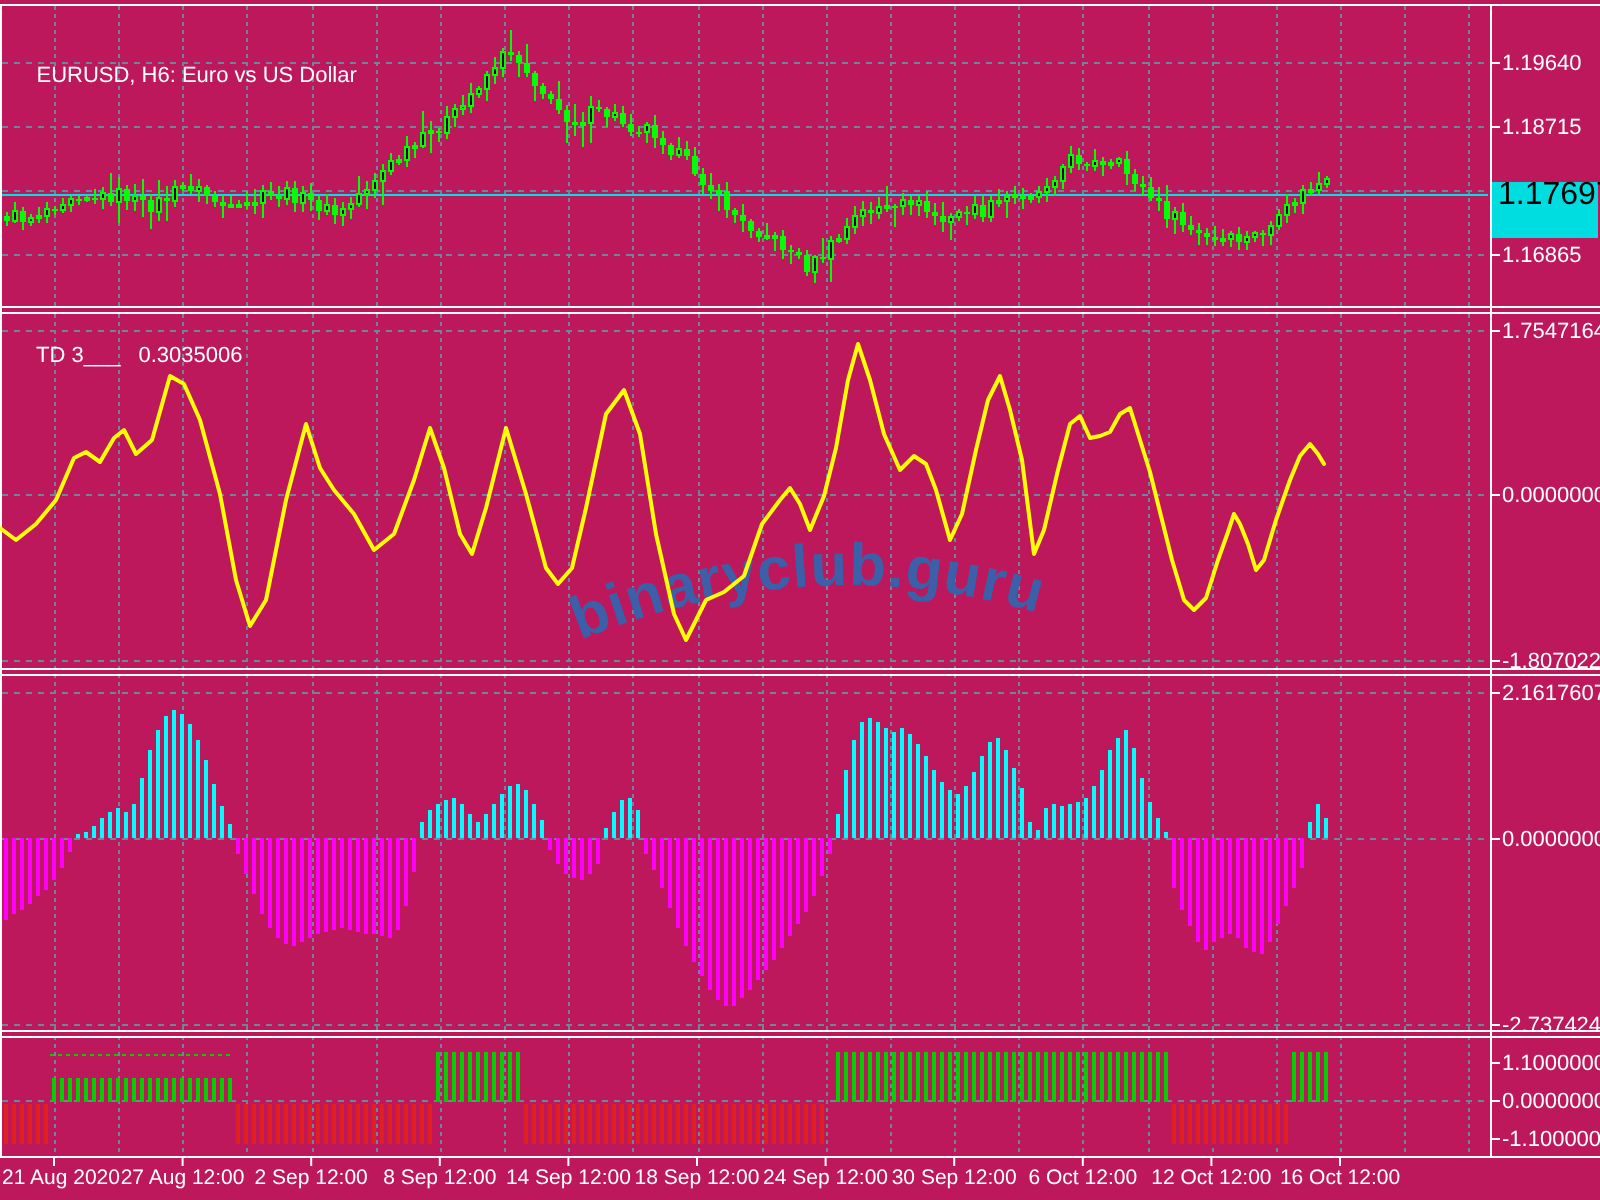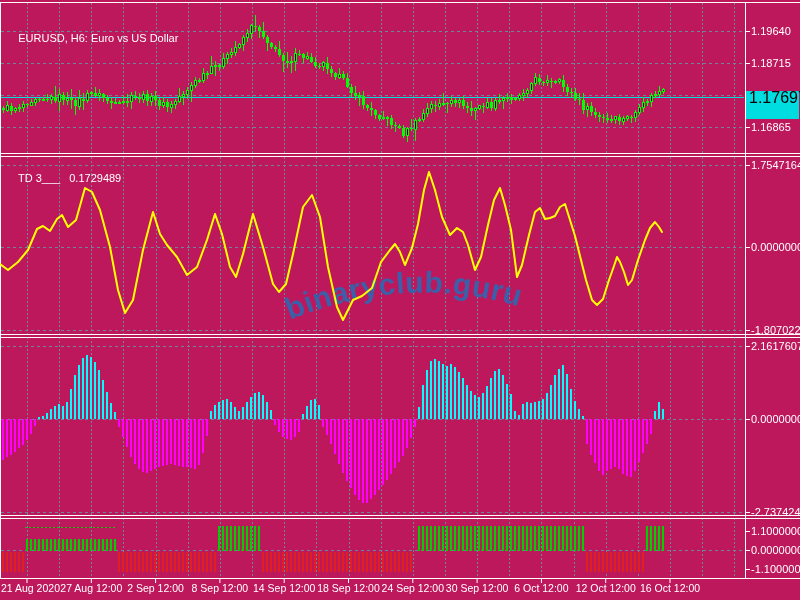--- a/index.html
+++ b/index.html
@@ -872,20 +872,20 @@
         <rect x="658" y="526" width="2" height="25" fill="#00d000"></rect>
         <rect x="662" y="526" width="2" height="25" fill="#00d000"></rect>
       </g>
     </svg>
 
   <div class="hdr" style="left:6px;top:19px">
     <span>EURUSD, H6: Euro vs US Dollar</span>
   </div>
 
   <div class="hdr" style="left:6px;top:159px">
-    <span>TD 3___</span><span class="val">0.1729489</span>
+    <span>TD 3___</span><span class="val">0.3035006</span>
   </div>
 
 
 
   <div id="badge">1.17697</div>
 
 </div>
 
 </body></html>

